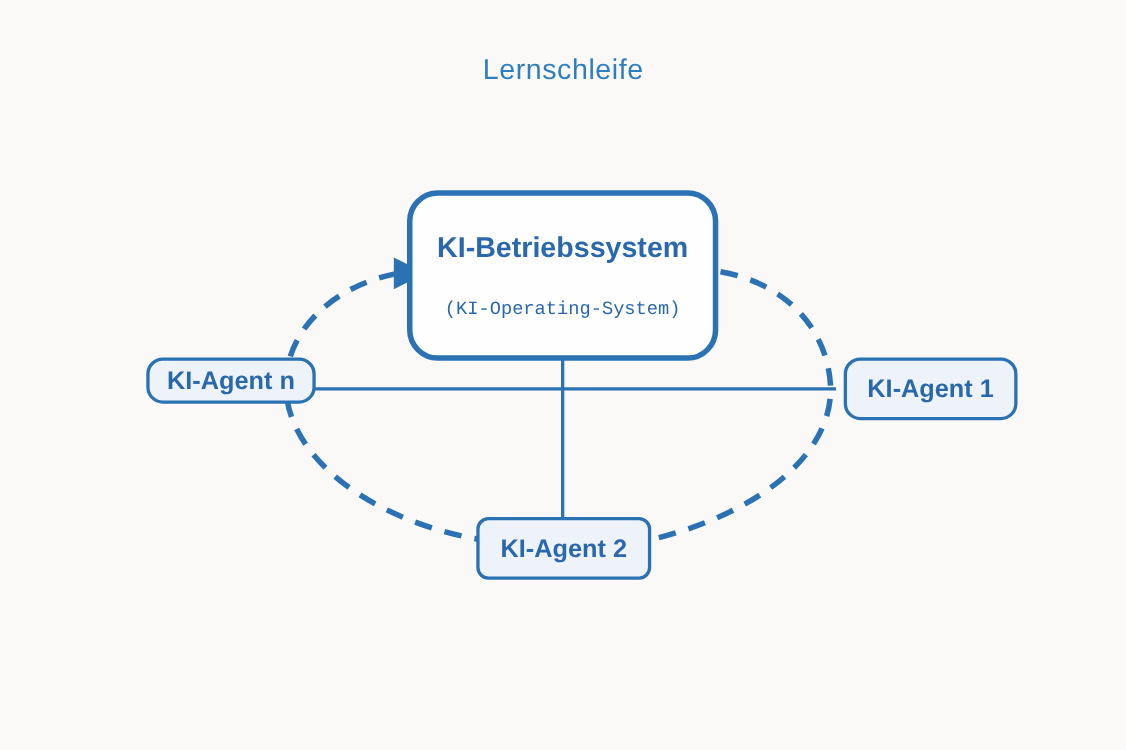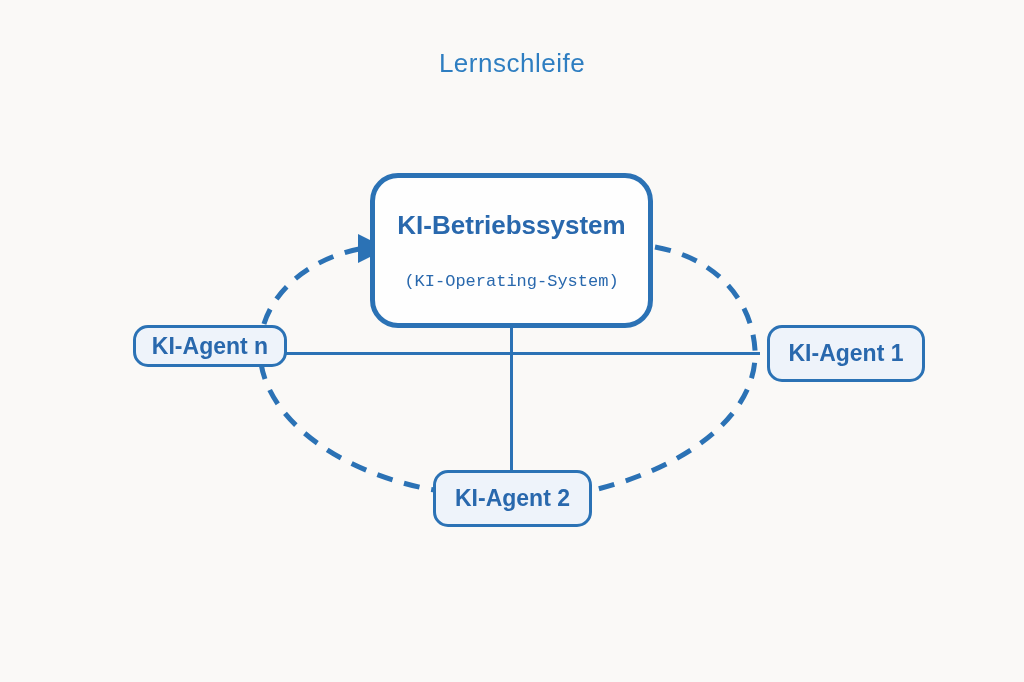--- a/index.html
+++ b/index.html
@@ -75,21 +75,21 @@
   }
   .node-os .node-sublabel {
     font-size: 17px;
     margin-top: 15px;
     color: var(--text_blue, #2968ad);
     white-space: nowrap;
     font-family: Liberation Mono, monospace;
   }
   .node-agent-n { left: 133px; top: 325px; width: 154px; height: 42px; }
   .node-agent-1 { left: 742px; top: 325px; width: 158px; height: 57px; margin-left: 25px; }
-  .node-agent-2 { left: 433px; top: 470px; width: 159px; height: 57px; }
+  .node-agent-2 { left: 433px; top: 470px; width: 159px; height: 57px; border-radius: 11px; }
 </style>
 </head>
 <body>
 
 <div class="stage">
 
   <div class="diagram-title">Lernschleife</div>
 
   <svg class="links-svg" width="1024" height="682" viewBox="0 0 1024 682">
 

